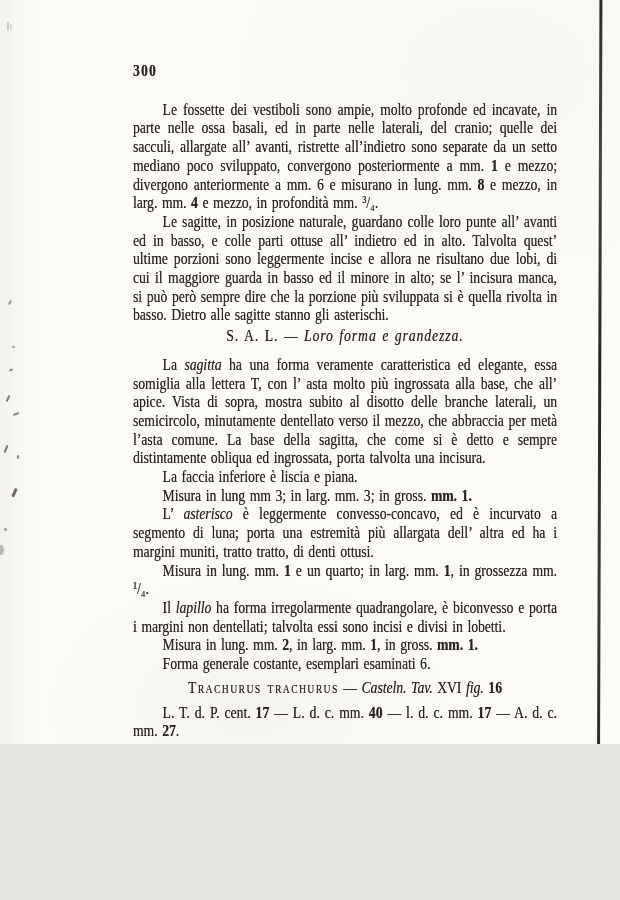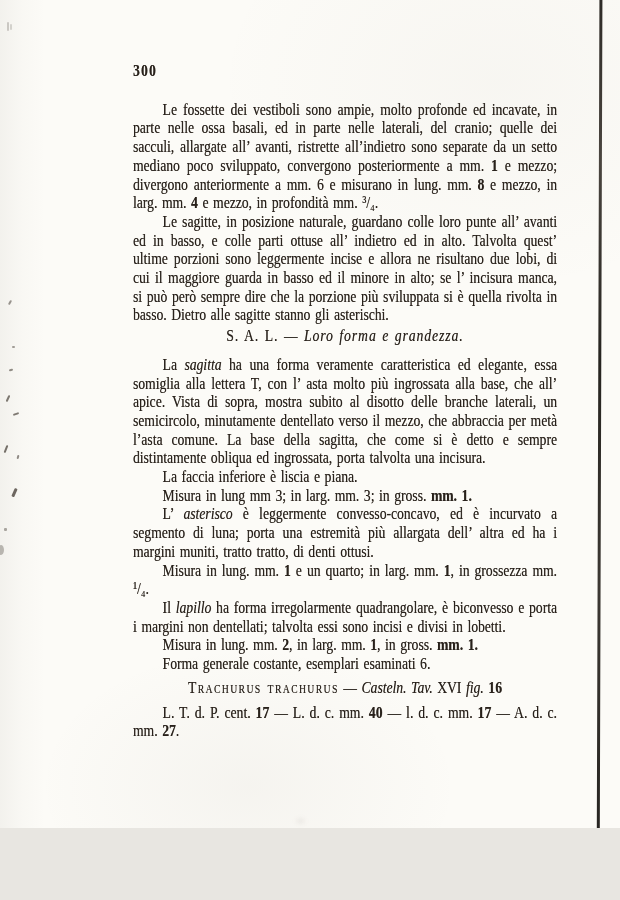--- a/index.html
+++ b/index.html
@@ -1,18 +1,18 @@
 <!DOCTYPE html>
 <html><head>
 <meta charset="utf-8">
 <style>
   html,body{margin:0;padding:0;background:#e8e6e1;}
   #page{
     position:relative;
-    width:620px;height:828px;
+    width:620px;height:744px;
     margin:0 auto;
     background:
       radial-gradient(ellipse 300px 200px at 40% 95%, rgba(120,110,95,0.05), rgba(0,0,0,0) 70%),
       radial-gradient(ellipse 400px 300px at 80% 10%, rgba(130,120,105,0.04), rgba(0,0,0,0) 70%),
       linear-gradient(90deg, rgba(90,85,75,0.06) 0px, rgba(90,85,75,0.02) 22px, rgba(0,0,0,0) 45px),
       #fcfbf7;
     overflow:hidden;
     font-family:"Liberation Serif","DejaVu Serif",serif;
     color:#28211b;
   }

